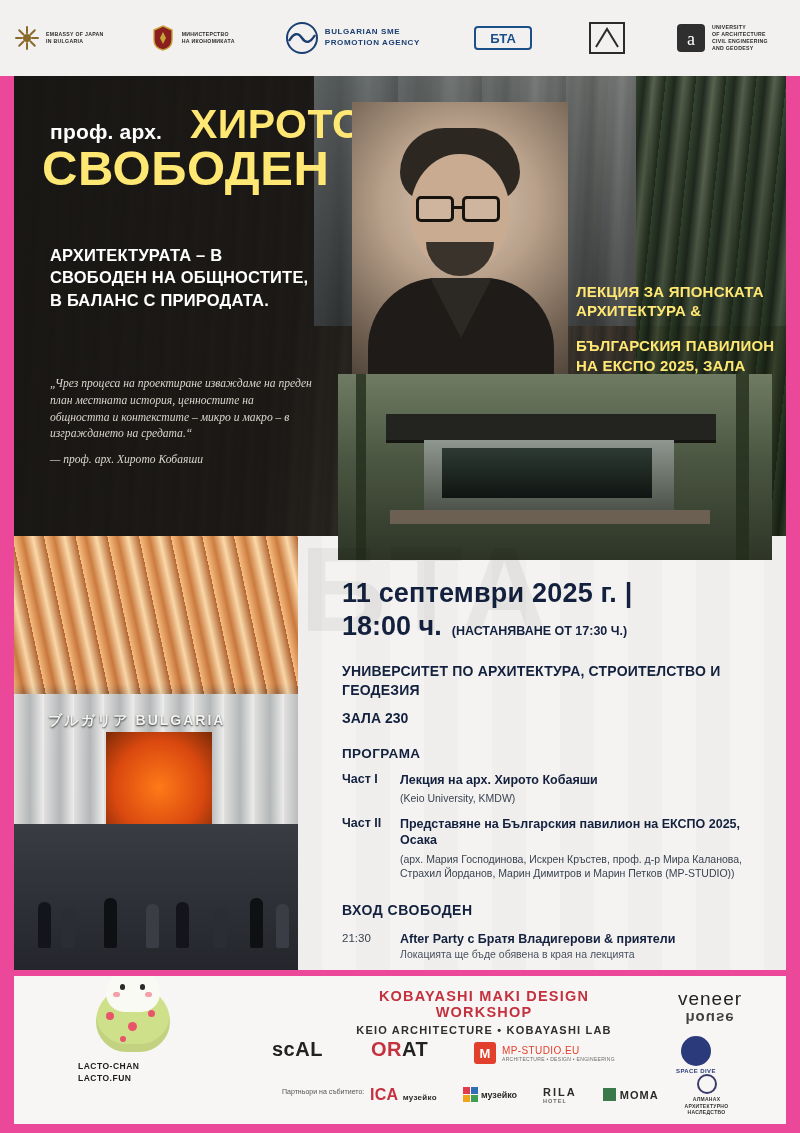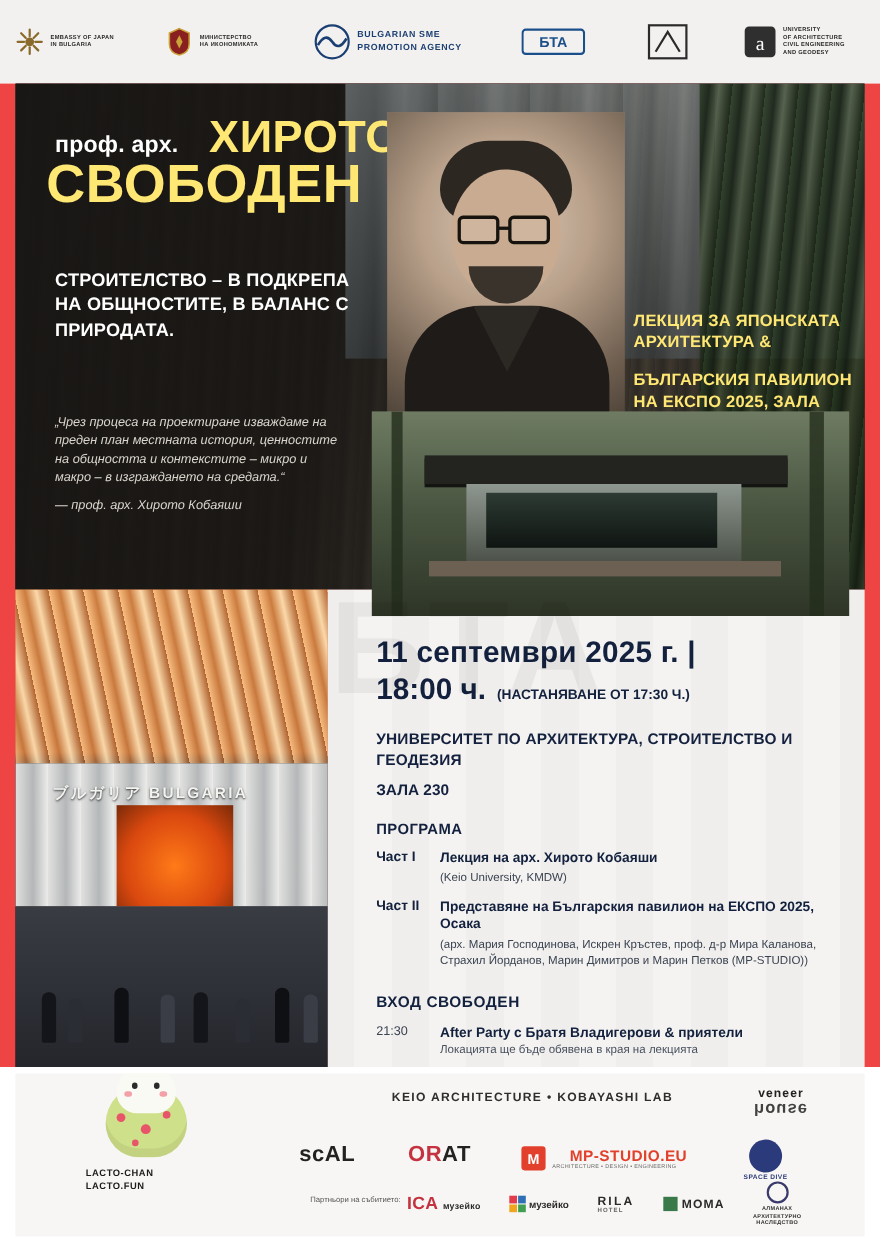--- a/index.html
+++ b/index.html
@@ -4,22 +4,22 @@
 <style>
   * { box-sizing: border-box; margin: 0; padding: 0; }
   html, body {
     width: 800px; height: 1133px;
     font-family: "Liberation Sans", sans-serif;
     background: #ffffff;
     overflow: hidden;
   }
   .poster {
     position: relative;
-    width: 800px; height: 970px;
-    background: #ef4444;
+    width: 800px; height: 1133px;
+    background: #ec4899;
   }
 
   
   .logobar {
     position: absolute; top: 0; left: 0;
     width: 800px; height: 76px;
     background: #f2f1ef;
     display: flex; align-items: center;
     padding: 0 14px;
     gap: 10px;
@@ -86,21 +86,21 @@
     letter-spacing: .5px; line-height: .98;
   }
 
   .subhead {
     position: absolute; left: 36px; top: 168px; width: 270px;
     font-size: 16.5px; font-weight: 800; color: #ffffff;
     line-height: 1.35; letter-spacing: .2px;
   }
   .quote {
     position: absolute; left: 36px; top: 300px; width: 262px;
-    font-family: Liberation Sans, sans-serif;
+    font-family: Liberation Serif, serif;
     font-style: italic;
     font-size: 11.6px; line-height: 1.45; color: #d9d5cd;
   }
   .quote .attrib { display: block; margin-top: 9px; }
 
   
   .portrait {
     position: absolute; left: 338px; top: 26px;
     width: 216px; height: 336px;
     background:
@@ -243,28 +243,28 @@
   .dot { position:absolute; background:#e8556b; border-radius:50%; }
   .lacto-label { margin-top:8px; font-size:8.5px; font-weight:700; color:#1c1c1c; letter-spacing:.5px; line-height:1.45; }
 
   .kmdw {
     position:absolute; left:330px; top:12px; width:280px; text-align:center;
   }
   .kmdw-1 { font-size:14.5px; font-weight:700; color:#c4313f; letter-spacing:1.2px; }
   .kmdw-2 { margin-top:4px; font-size:11px; font-weight:700; color:#2e2e2e; letter-spacing:1.2px; }
 
   .veneer { position:absolute; left:636px; top:12px; width:120px; text-align:center; }
-  .veneer-1 { font-size:11px; font-weight:700; color:#222; letter-spacing:1px; }
+  .veneer-1 { font-size:19px; font-weight:400; color:#222; letter-spacing:1px; }
   .veneer-2 { font-size:15px; font-weight:700; color:#222; letter-spacing:1px; transform: scaleY(-1); opacity:.85; }
 
   .scalator { position:absolute; left:258px; top:62px; font-size:20px; font-weight:700; color:#222; letter-spacing:.5px; }
   .scalator .or { color:#c4313f;margin-left:48px; }
   .mpstudio { position:absolute; left:460px; top:66px; display:flex; align-items:center; gap:6px; }
   .mp-box { width:22px; height:22px; background:#e2402c; border-radius:3px; color:#fff; font-size:13px; font-weight:800; display:flex; align-items:center; justify-content:center; }
-  .mp-text { font-size:14px; font-weight:700; color:#e2402c; letter-spacing:.4px;margin-left:16px; }
+  .mp-text { font-size:10px; font-weight:400; color:#e2402c; letter-spacing:.4px; }
   .mp-sub { font-size:5px; color:#6a6a6a; letter-spacing:.3px; }
   .spacedive { position:absolute; left:662px; top:60px; text-align:center; }
   .sd-circle { width:30px; height:30px; border-radius:50%; background:#2b3a7a; margin:0 auto; }
   .sd-text { font-size:6px; font-weight:700; color:#2b3a7a; margin-top:2px; letter-spacing:.4px; }
 
   .partners-label { position:absolute; left:268px; top:112px; font-size:7px; color:#555; }
   .p-row { position:absolute; left:356px; top:98px; display:flex; align-items:center; gap:26px; }
   .p-ica { font-size:16px; font-weight:800; color:#c4313f; letter-spacing:.3px; }
   .p-ica small { font-size:8px; color:#2a2a2a; font-weight:700; }
   .p-rila { font-size:11px; font-weight:700; color:#2a2a2a; letter-spacing:2px; }
@@ -380,21 +380,21 @@
 
   <div class="hero">
     <div class="hero-bg"></div>
     <div class="hero-glass"></div>
     <div class="hero-trees"></div>
 
     <div class="kicker">проф. арх.</div>
     <div class="bigname">ХИРОТО</div>
     <div class="bigname2">СВОБОДЕН</div>
 
-    <div class="subhead">СТРОИТЕЛСТВО – В ПОДКРЕПА НА ОБЩНОСТИТЕ, В БАЛАНС С ПРИРОДАТА.</div>
+    <div class="subhead">АРХИТЕКТУРАТА – В СВОБОДЕН НА ОБЩНОСТИТЕ, В БАЛАНС С ПРИРОДАТА.</div>
 
     <div class="quote">
       <span>„Чрез процеса на проектиране изваждаме на преден план местната история, ценностите на общността и контекстите – микро и макро – в изграждането на средата.“</span>
       <span class="attrib">— проф. арх. Хирото Кобаяши</span>
     </div>
 
     <div class="portrait">
       <div class="p-hair"></div>
       <div class="p-face"></div>
       <div class="p-beard"></div>
@@ -491,20 +491,21 @@
           <div class="lacto-eye r"></div>
           <div class="lacto-cheek l"></div>
           <div class="lacto-cheek r"></div>
         </div>
       </div>
       <div class="lacto-label" style="white-space:pre-line;">LACTO-CHAN
 LACTO.FUN</div>
     </div>
 
     <div class="kmdw">
+      <div class="kmdw-1">KOBAYASHI MAKI DESIGN WORKSHOP</div>
       <div class="kmdw-2">KEIO ARCHITECTURE • KOBAYASHI LAB</div>
     </div>
 
     <div class="veneer">
       <div class="veneer-1">veneer</div>
       <div class="veneer-2">house</div>
     </div>
 
     <div class="scalator">
       <span>sc</span><span>AL</span><span class="or">OR</span><span>AT</span>

